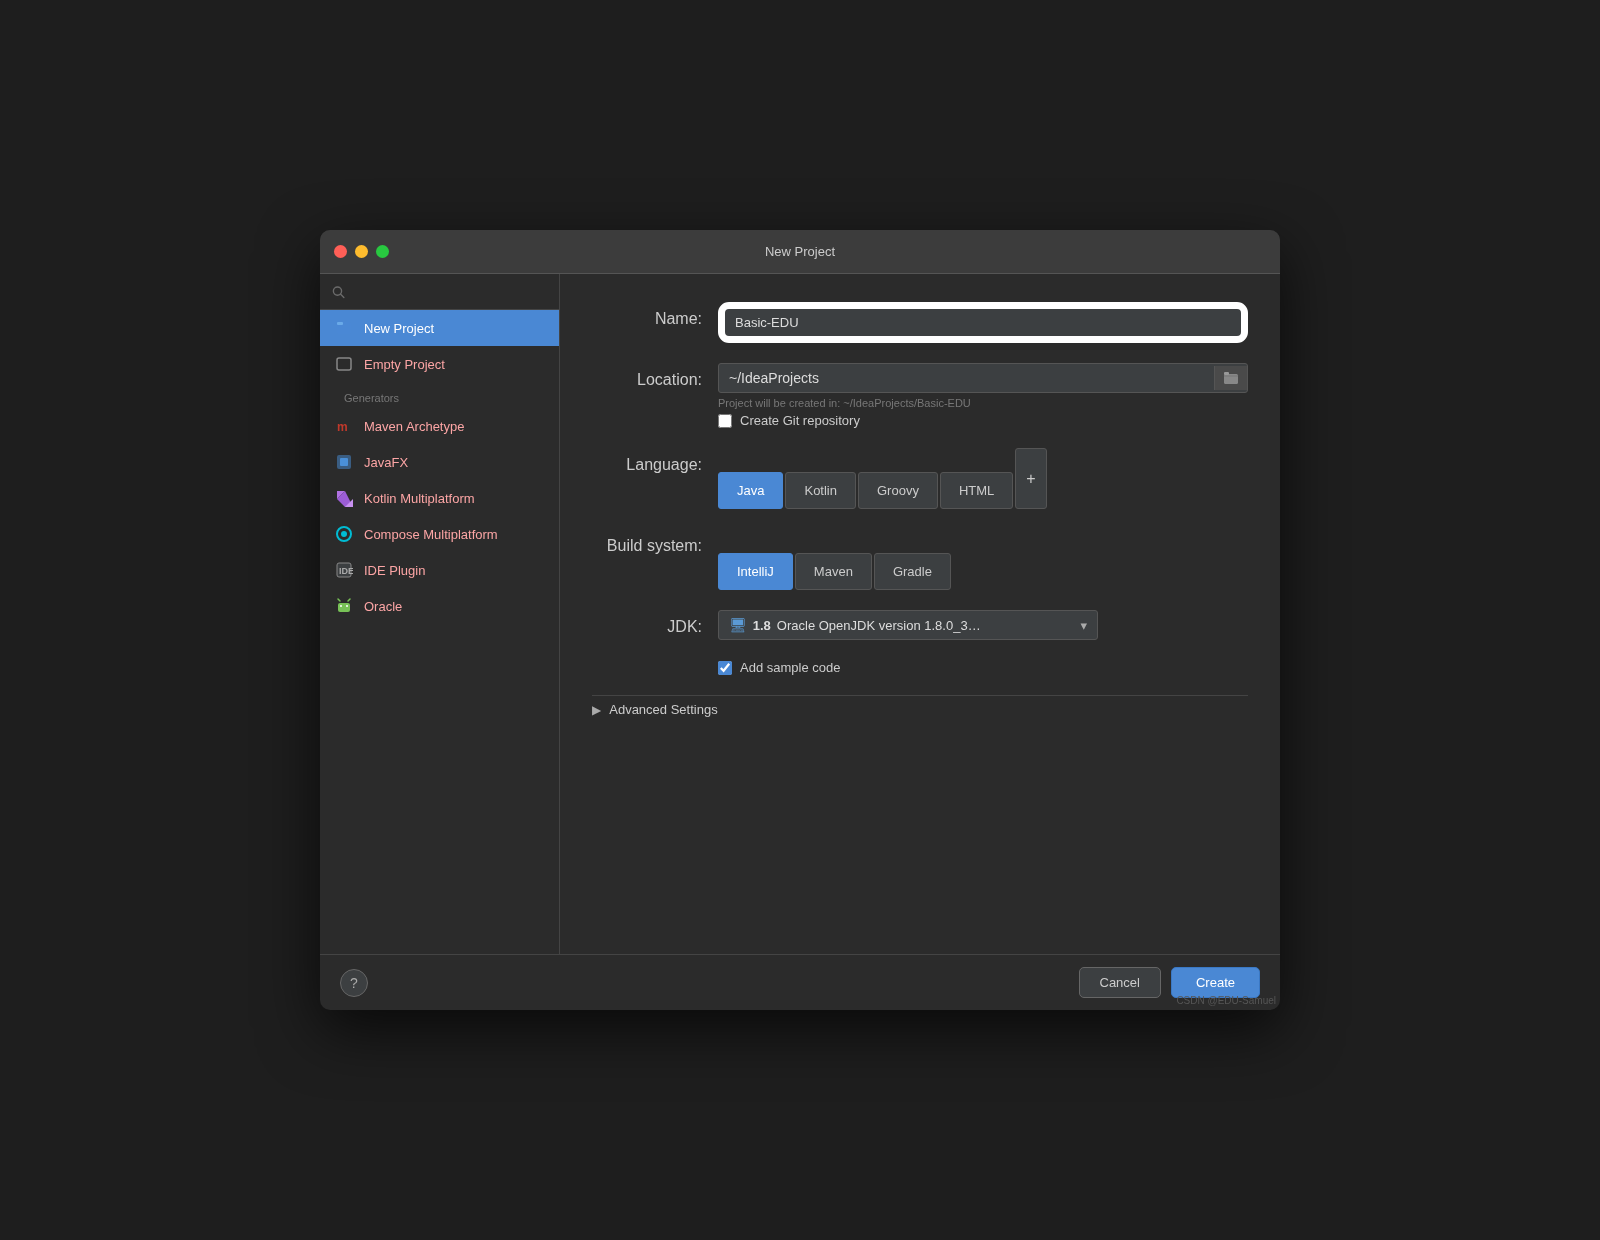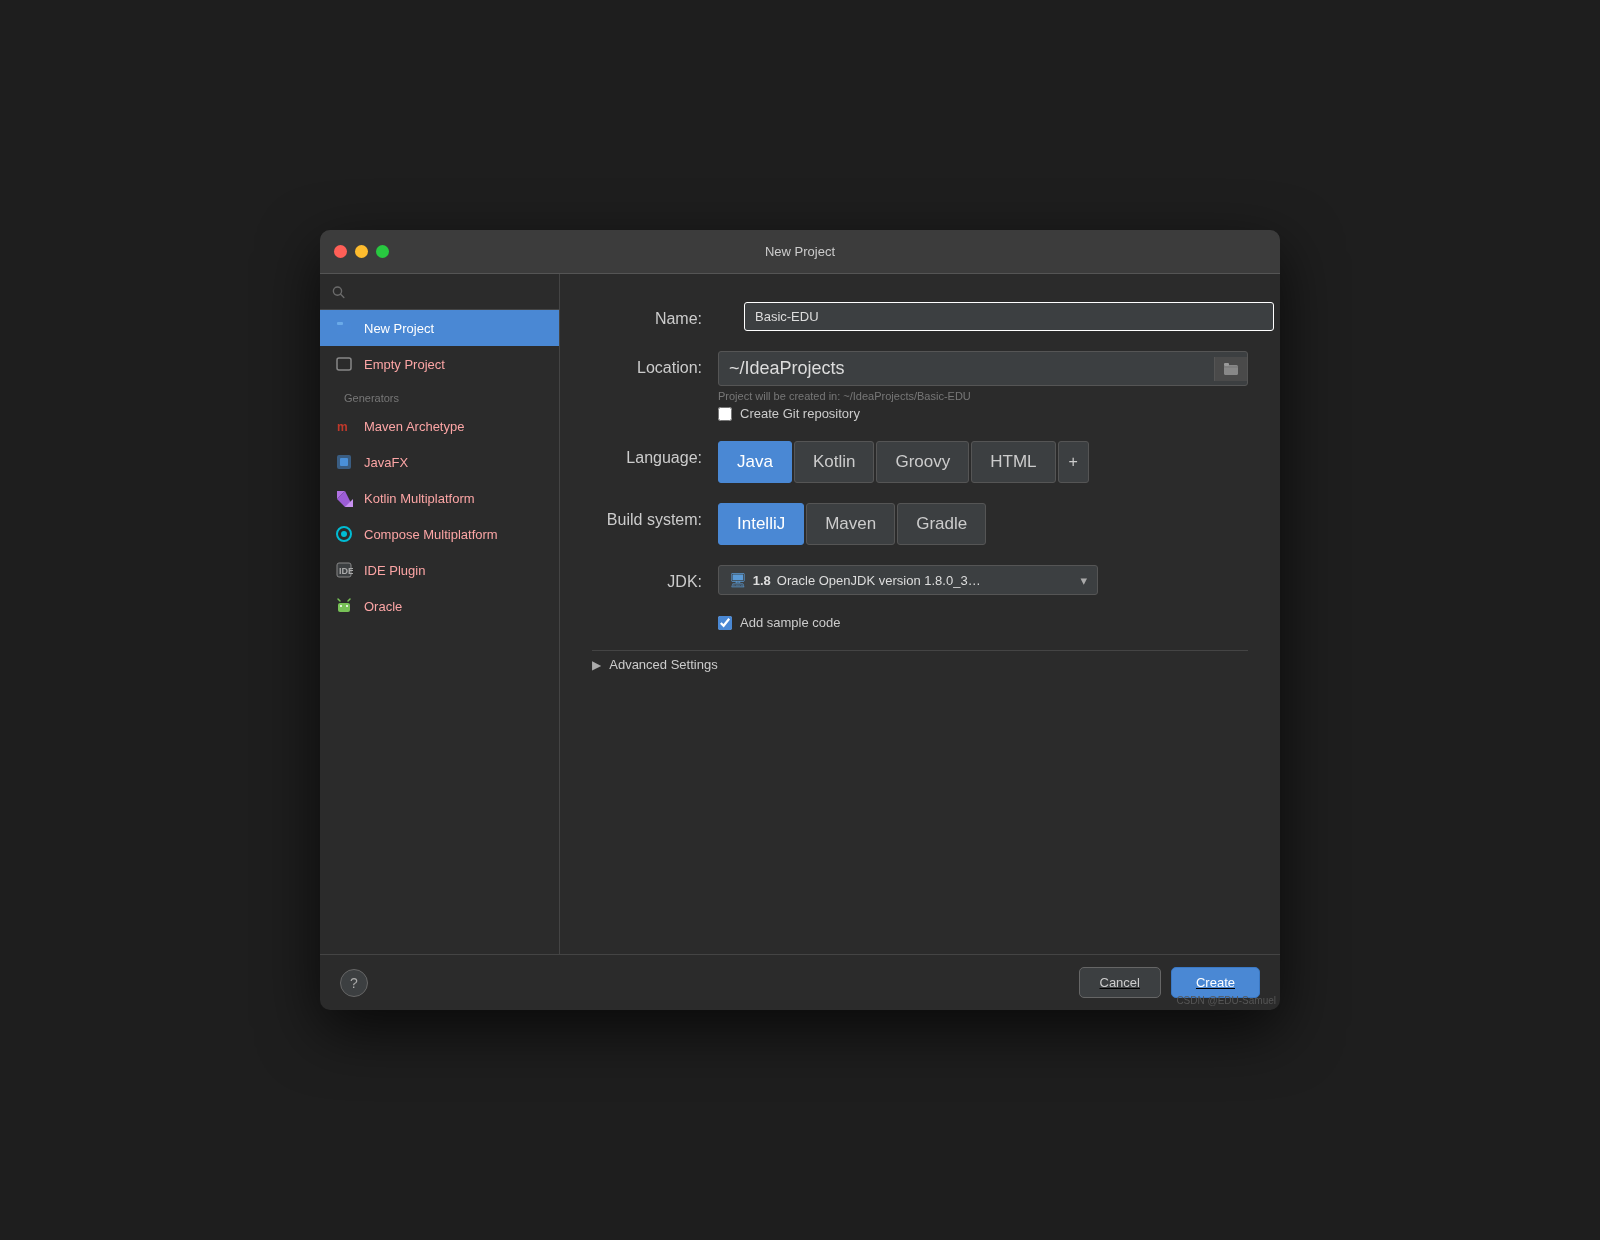--- a/index.html
+++ b/index.html
@@ -145,44 +145,43 @@
     }
     .form-control {
       flex: 1;
       display: flex;
       flex-direction: column;
       gap: 4px;
     }
 
     .text-input {
       background: #3c3f41;
-      border: 1px solid #ffffff;
-      border-radius: 3px;
+      border: 7px solid #ffffff;
+      border-radius: 11px;
       color: #ddd;
       font-size: 13px;
       padding: 6px 10px;
       outline: none;
       width: 100%;
-      margin-left: 26px;
     }
 
     .location-wrap {
       display: flex;
       align-items: center;
       background: #3c3f41;
       border: 1px solid #555;
       border-radius: 3px;
       overflow: hidden;
     }
     .location-wrap input {
       flex: 1;
       background: transparent;
       border: none;
       color: #ddd;
-      font-size: 18px;
+      font-size: 14px;
       padding: 6px 10px;
       outline: none;
     }
     .folder-btn {
       background: #4a4a4a;
       border: none;
       border-left: 1px solid #555;
       padding: 4px 8px;
       cursor: pointer;
       color: #aaa;
@@ -212,24 +211,25 @@
 
     
     .btn-group {
       display: flex;
       gap: 2px;
     }
     .seg-btn {
       background: #3c3f41;
       border: 1px solid #555;
       color: #ccc;
-      font-size: 17px;
+      font-size: 13px;
       padding: 10px 18px;
       cursor: pointer;
       border-radius: 3px;
+      margin-top: 24px;
     }
     .seg-btn.active {
       background: #4a88d4;
       border-color: #4a88d4;
       color: #fff;
     }
     .seg-btn-plus {
       background: #3c3f41;
       border: 1px solid #555;
       color: #ccc;
@@ -306,21 +306,20 @@
       color: #aaa;
       font-size: 14px;
       cursor: pointer;
       display: flex;
       align-items: center;
       justify-content: center;
     }
     .footer-right {
       display: flex;
       gap: 10px;
-      text-decoration: underline;
     }
     .cancel-btn {
       background: #3c3f41;
       border: 1px solid #666;
       border-radius: 5px;
       color: #ccc;
       font-size: 13px;
       padding: 7px 20px;
       cursor: pointer;
     }

